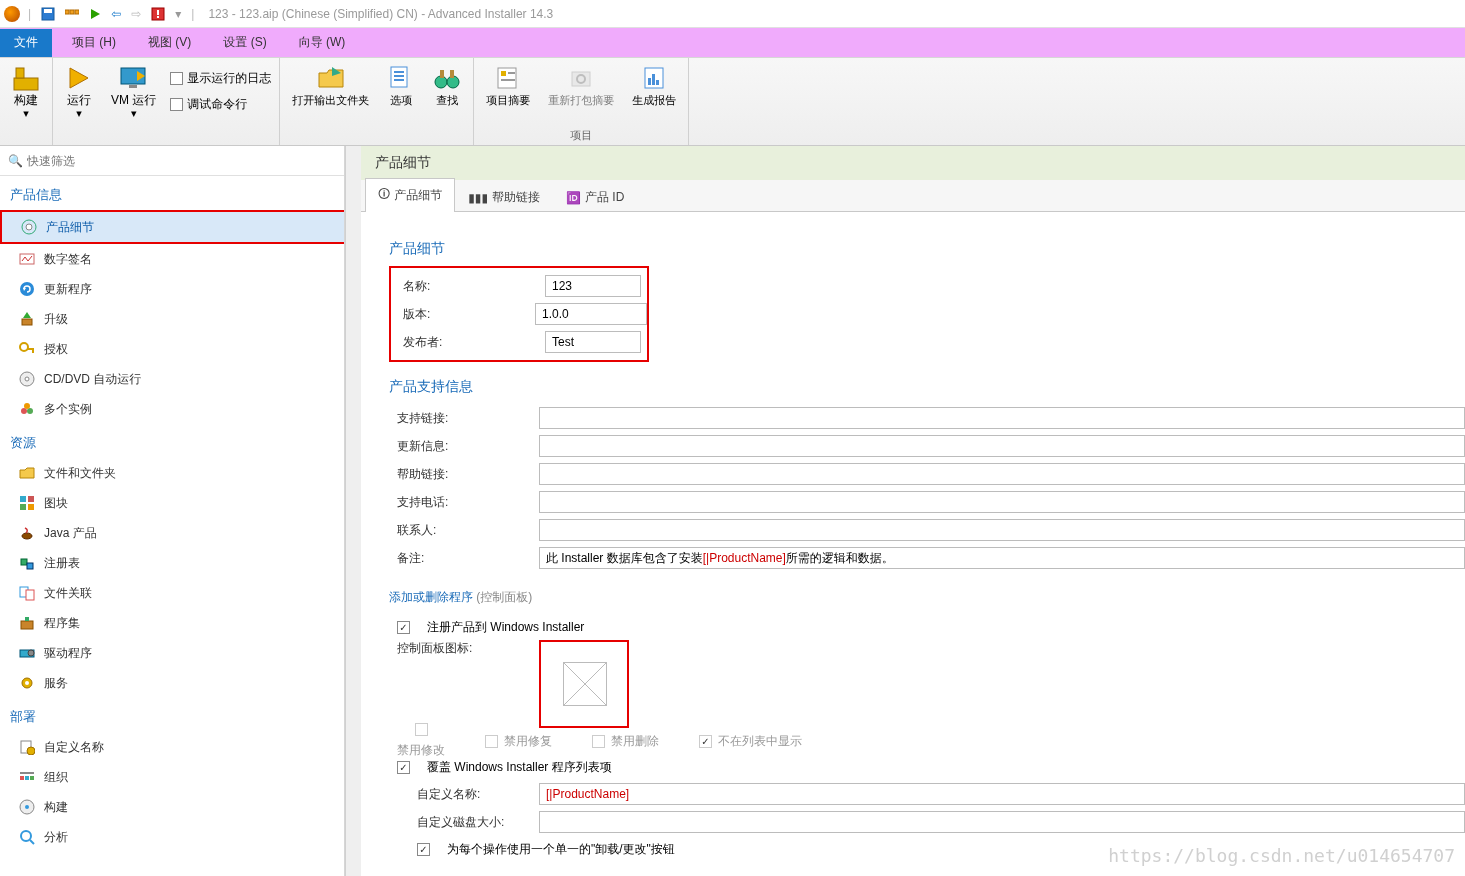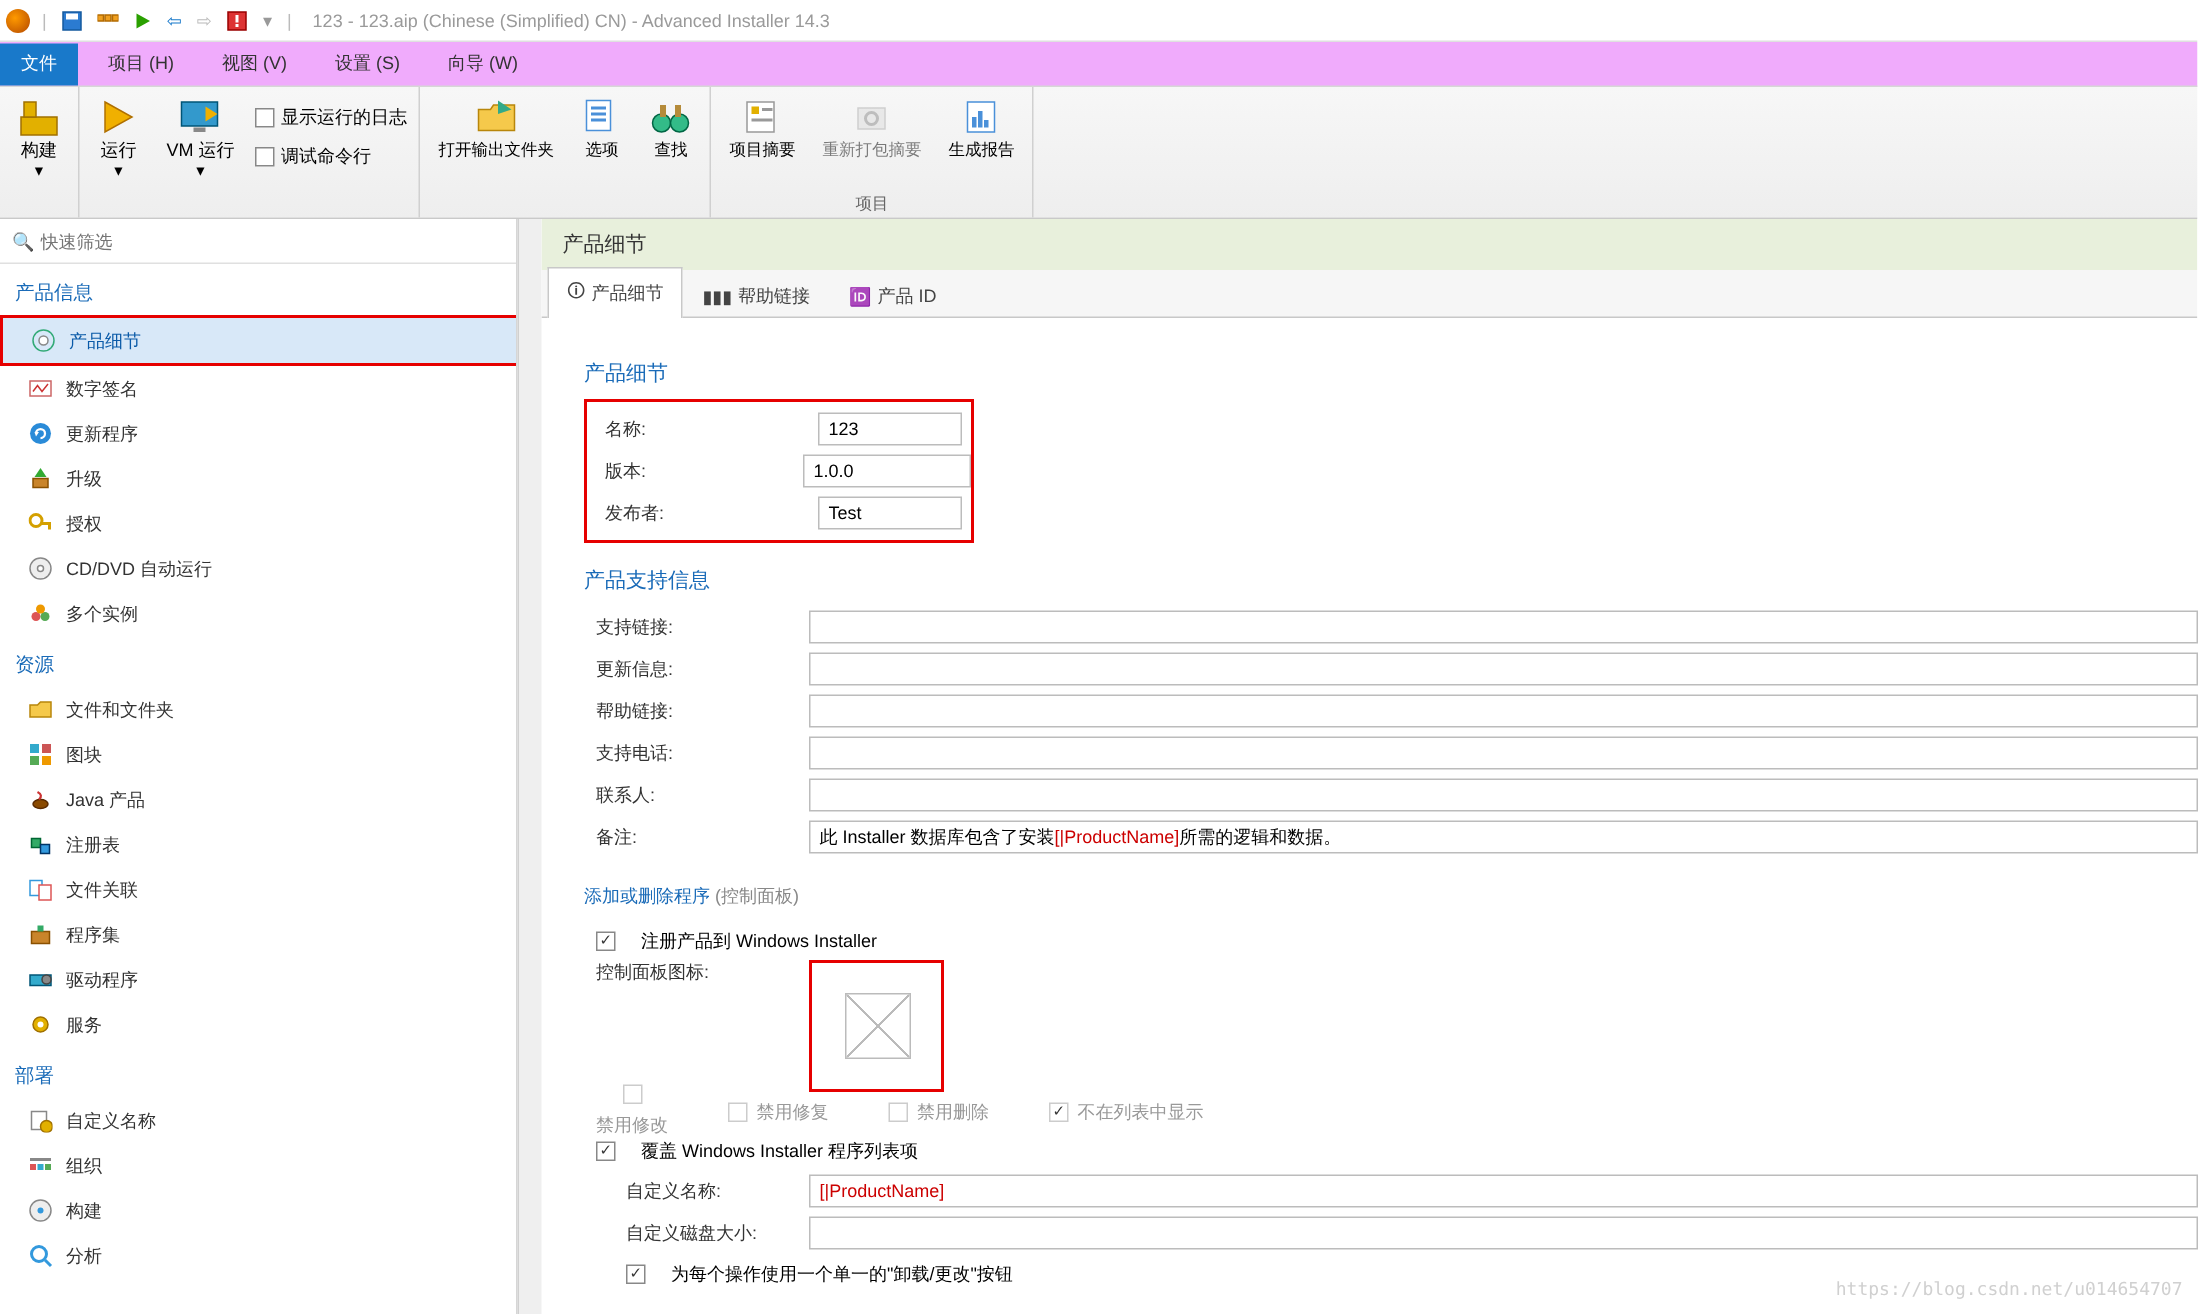--- a/index.html
+++ b/index.html
@@ -51,21 +51,21 @@
 .form-row .lbl{width:150px; color:#333; padding-left:8px;}
 .form-row .val-input{flex:1; height:22px; border:1px solid #bcbcbc; padding:0 6px; background:#fff;}
 .red-border{border:2px solid #e60000; padding:4px 0 4px 4px; margin-right:4px;}
 .chk-row{display:flex; align-items:center; gap:17px; height:26px; padding-left:8px;}
 .chk{width:13px;height:13px;border:1px solid #888; display:inline-flex; align-items:center; justify-content:center; background:#fff;}
 .chk.checked::after{content:"✓"; font-size:10px; color:#333;}
 .chk.disabled{border-color:#ccc;}
 .icon-placeholder{width:44px;height:44px; border:1px solid #bbb; background:linear-gradient(45deg, transparent 49%, #bbb 49%, #bbb 51%, transparent 51%), linear-gradient(-45deg, transparent 49%, #bbb 49%, #bbb 51%, transparent 51%); margin-left:2px;}
 .disabled-text{color:#999;}
 .placeholder-val{color:#cc0000;}
-.watermark{position:fixed; right:10px; bottom:10px; color:#d0d0d0; font-size:12px; font-family:consolas,monospace;}
+.watermark{position:fixed; right:10px; bottom:10px; color:#d0d0d0; font-size:18px; font-family:consolas,monospace;}
 svg{display:block;}
 .scroll-edge{width:16px; background:#efefef; border-left:1px solid #d0d0d0;}
 </style>
 </head>
 <body>
 
 <div class="titlebar">
   <span class="app-icon"></span>
   <span class="qat">
     <span class="sep">|</span>

